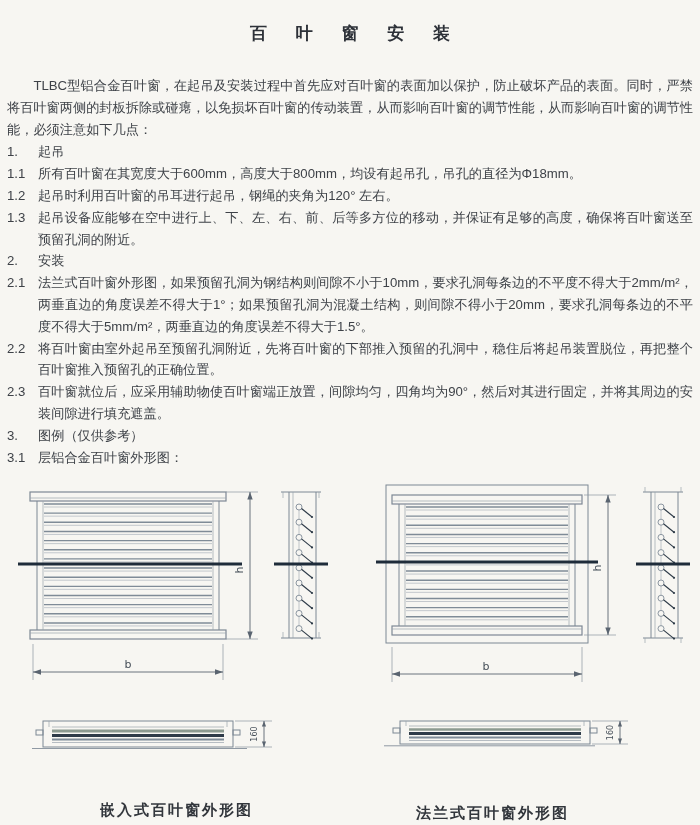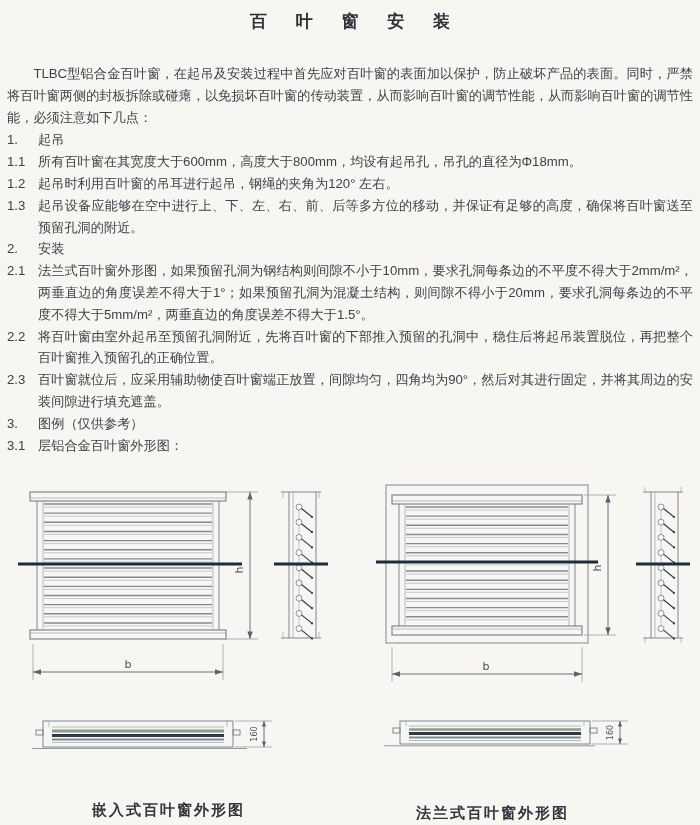--- a/index.html
+++ b/index.html
@@ -3,39 +3,39 @@
 <meta charset="utf-8">
 <style>
   html,body { margin:0; padding:0; background:#e8e8e6; }
   .page {
     position:relative; width:700px; height:825px; margin:0 auto;
     background:#f7f6f2; overflow:hidden;
     font-family:"Liberation Sans","DejaVu Sans",sans-serif;
     color:#3e4248;
   }
   .doc-title {
-    padding-top:10px; text-align:center;
+    padding-top:22px; text-align:center;
     font-size:17px; font-weight:bold; color:#2d3138;
     letter-spacing:12px; text-indent:12px;
   }
   .body-text {
     margin:30px 7px 0 7px;
     font-size:13.2px; line-height:21.8px; text-align:justify;
   }
   .intro { text-indent:2em; margin:0 0 1px 0; }
   .item { display:flex; }
   .item .num { flex:0 0 31px; }
   .item .txt { flex:1; text-align:justify; }
   .figure { position:absolute; top:480px; left:0; width:700px; height:345px; }
   .figure svg { display:block; }
   .caption {
     position:absolute; font-size:15px; font-weight:bold;
     color:#32363c; letter-spacing:2px; white-space:nowrap;
   }
-  .caption-embedded { left:92px; top:801px; }
+  .caption-embedded { left:100px; top:801px; }
   .caption-flange  { left:416px; top:804px; }
   
   .ln   { stroke:#7d8894; stroke-width:1.2; fill:none; }
   .ln2  { stroke:#7d8894; stroke-width:1.0; fill:none; }
   .thin { stroke:#9aa4ad; stroke-width:0.7; fill:none; }
   .bar  { stroke:#1f2c3a; stroke-width:3;   fill:none; }
   .dim  { stroke:#5a6470; stroke-width:0.9; fill:none; }
   .ext  { stroke:#8a95a1; stroke-width:0.7; fill:none; }
   .arr  { fill:#5a6470; stroke:none; }
   .dimtext { fill:#454e58; font-size:11px; font-family:"DejaVu Sans",sans-serif; }

